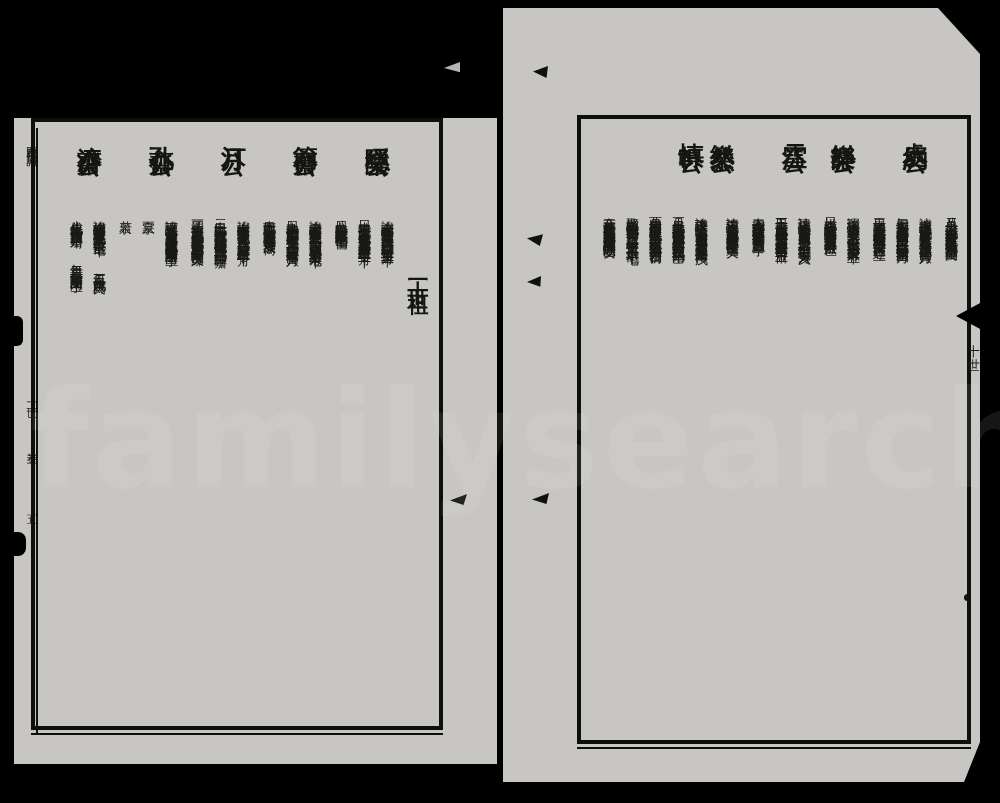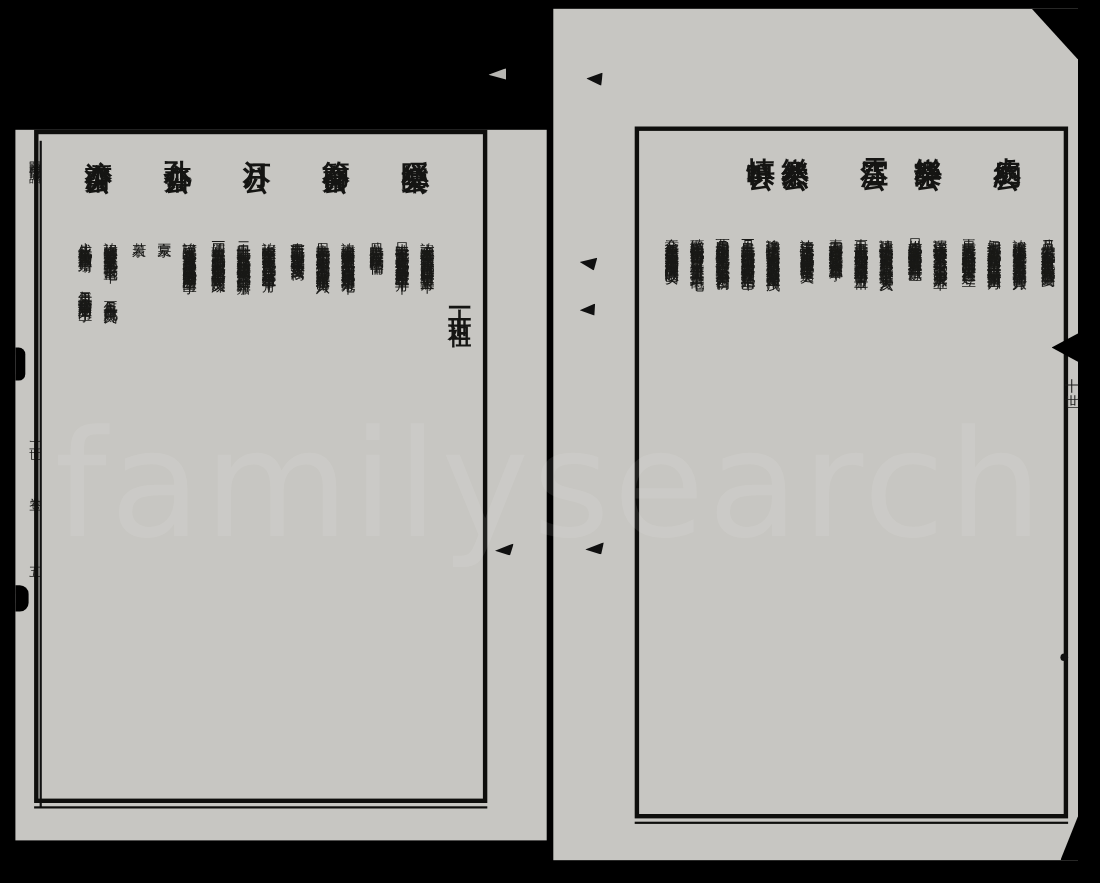--- a/index.html
+++ b/index.html
@@ -25,21 +25,21 @@
          writing-mode:vertical-rl;text-orientation:upright;color:#1b1b19;}
   .spine > div{position:absolute;left:2px;font-size:11px;letter-spacing:2px;line-height:14px;white-space:nowrap;}
   .spine-title{top:18px;}
   .spine-sec{top:276px;}
   .spine-vol{top:326px;}
   .spine-page{top:388px;}
   .spine-rule{position:absolute;left:22px;top:10px;bottom:30px;width:2px;background:#111;}
   .margin-label{position:absolute;left:461px;top:326px;writing-mode:vertical-rl;
                 text-orientation:upright;font-size:13px;letter-spacing:14px;color:#1b1b19;}
   .watermark{position:absolute;left:30px;top:362px;width:940px;text-align:center;
-             font-size:135px;font-weight:400;letter-spacing:3px;color:rgba(255,255,255,0.085);
+             font-size:135px;font-weight:700;letter-spacing:3px;color:rgba(255,255,255,0.085);
              font-family:"DejaVu Sans", sans-serif;z-index:8;pointer-events:none;}
   .art{position:absolute;z-index:6;}
   .bevel{position:absolute;background:#000;z-index:4;}
   .bevel-tr{right:0;top:0;width:42px;height:46px;clip-path:polygon(0 0,100% 0,100% 100%);}
   .bevel-br{right:0;bottom:0;width:16px;height:40px;clip-path:polygon(100% 0,100% 100%,0 100%);}
 </style>
 </head>
 <body>
 
 <div class="stage">

